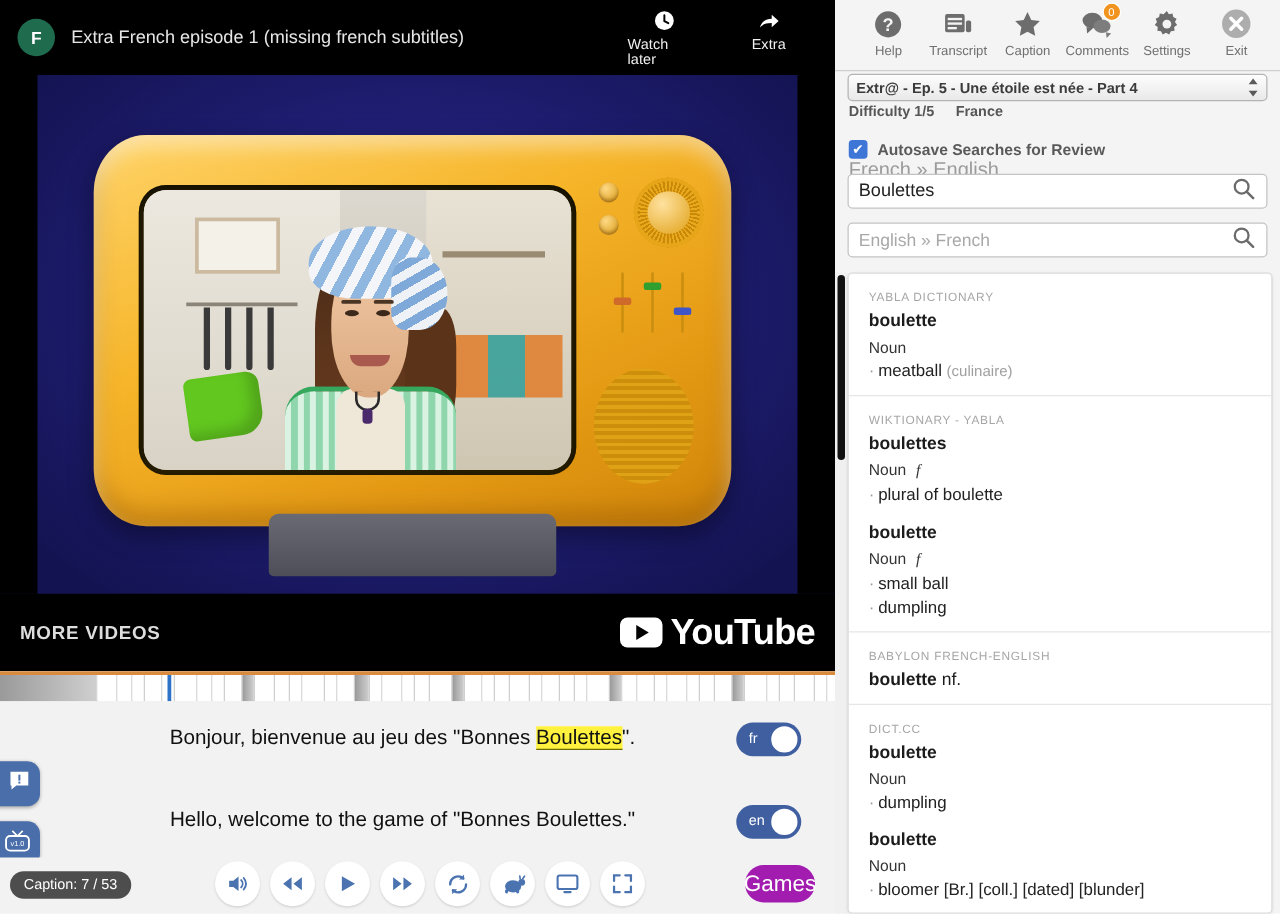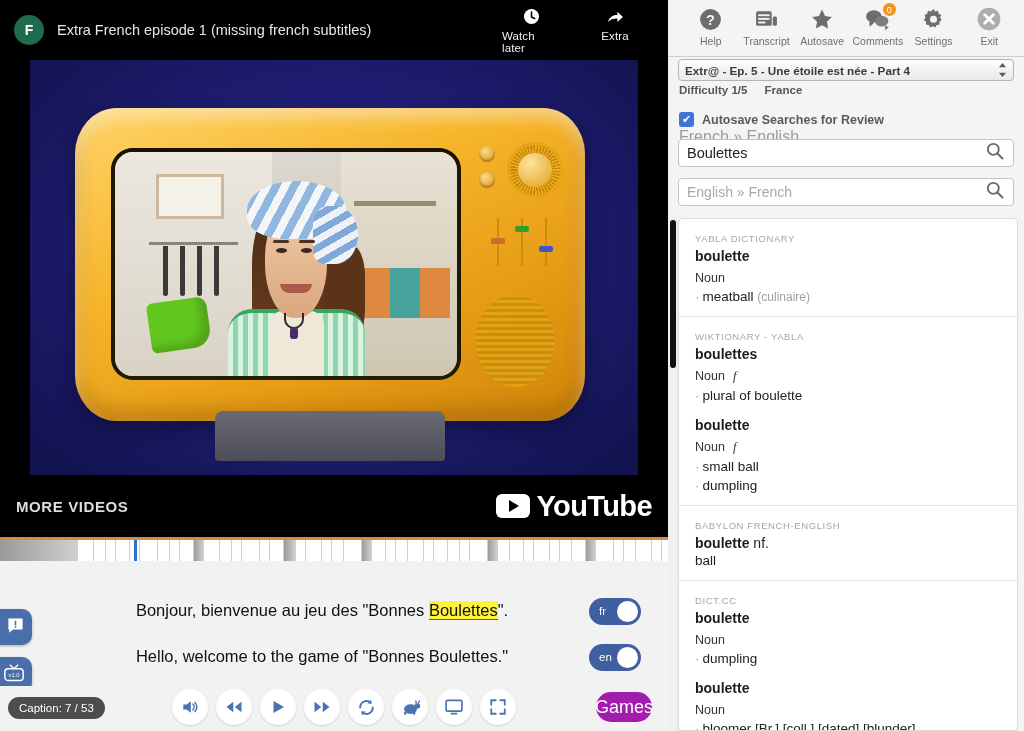--- a/index.html
+++ b/index.html
@@ -135,21 +135,21 @@
   
   #timeline { position:absolute; left:0; top:537px; width:668px; height:24px; background:#fafafa; border-bottom:1px solid #d9d9d9; }
   #timeline-top { position:absolute; left:0; top:0; width:100%; height:3px; background:#d98c3f; }
   .tl-seg { position:absolute; top:3px; height:21px; background:#ffffff; border-right:1px solid #cfcfcf; }
   .tl-dark { background: linear-gradient(90deg,#9a9a9a,#cfcfcf); }
   #tl-cursor { position:absolute; top:3px; width:3px; height:21px; background:#2f73c8; left:134px; }
 
   
   #subs { position:absolute; left:0; top:561px; width:668px; height:125px; background:#f2f2f2; }
   .sub-row { position:absolute; left:0; width:668px; height:60px; display:flex; align-items:center; }
-  #sub-fr { top:20px; }
+  #sub-fr { top:0; }
   #sub-en { top:66px; }
   .sub-text { flex:1; text-align:center; font-size:16.5px; color:#111; padding: 0 120px 0 96px; line-height: 1.3; }
   .hl { background:#fff23f; border-bottom:1px solid #6b6b00; }
   .lang-toggle {
     position:absolute; right:27px; width:52px; height:27px; border-radius:14px;
     background:#3f5fa0; display:flex; align-items:center; color:#fff; font-size:11.5px;
   }
   .lang-toggle .lt-lbl { margin-left:10px; }
   .lang-toggle .lt-knob { position:absolute; right:3px; width:21px; height:21px; border-radius:50%; background:#fff; }
 
@@ -512,21 +512,21 @@
             </svg>
         </span>
         <span class="t-lbl">Transcript</span>
       </div>
       <div class="tool">
         <span class="t-ico">
           <svg width="26" height="25" viewBox="0 0 24 24">
               <path d="M12 2.5l2.9 6.1 6.6.9-4.8 4.6 1.2 6.6L12 17.6 6.1 20.7l1.2-6.6L2.5 9.5l6.6-.9z" fill="#6d6d6d"></path>
             </svg>
         </span>
-        <span class="t-lbl">Autosave</span>
+        <span class="t-lbl">Caption</span>
       </div>
       <div class="tool">
         <span class="t-ico">
           <svg width="27" height="25" viewBox="0 0 26 24">
               <ellipse cx="9.5" cy="9" rx="7.5" ry="6" fill="#6d6d6d"></ellipse>
               <path d="M5 14l.5 5 4.5-4z" fill="#6d6d6d"></path>
               <ellipse cx="17" cy="13.5" rx="6.5" ry="5.2" fill="#7d7d7d"></ellipse>
               <path d="M20 18l.5 4.5 3.5-3.5z" fill="#7d7d7d"></path>
             </svg>
         </span>
@@ -614,21 +614,20 @@
       <div class="dict-def"><span class="dot">·</span><span>plural of boulette</span></div>
       <div class="dict-sub">boulette</div>
       <div class="dict-pos"><span>Noun</span><i>f</i></div>
       <div class="dict-def"><span class="dot">·</span><span>small ball</span></div>
       <div class="dict-def"><span class="dot">·</span><span>dumpling</span></div>
     </div>
 
     <div class="dict-group">
       <div class="dict-src">BABYLON FRENCH-ENGLISH</div>
       <div class="dict-head"><span>boulette</span> <span class="nf">nf.</span></div>
-      <div class="dict-plain">ball</div>
     </div>
 
     <div class="dict-group">
       <div class="dict-src">DICT.CC</div>
       <div class="dict-head">boulette</div>
       <div class="dict-pos">Noun</div>
       <div class="dict-def"><span class="dot">·</span><span>dumpling</span></div>
       <div class="dict-sub">boulette</div>
       <div class="dict-pos">Noun</div>
       <div class="dict-def"><span class="dot">·</span><span>bloomer [Br.] [coll.] [dated] [blunder]</span></div>

